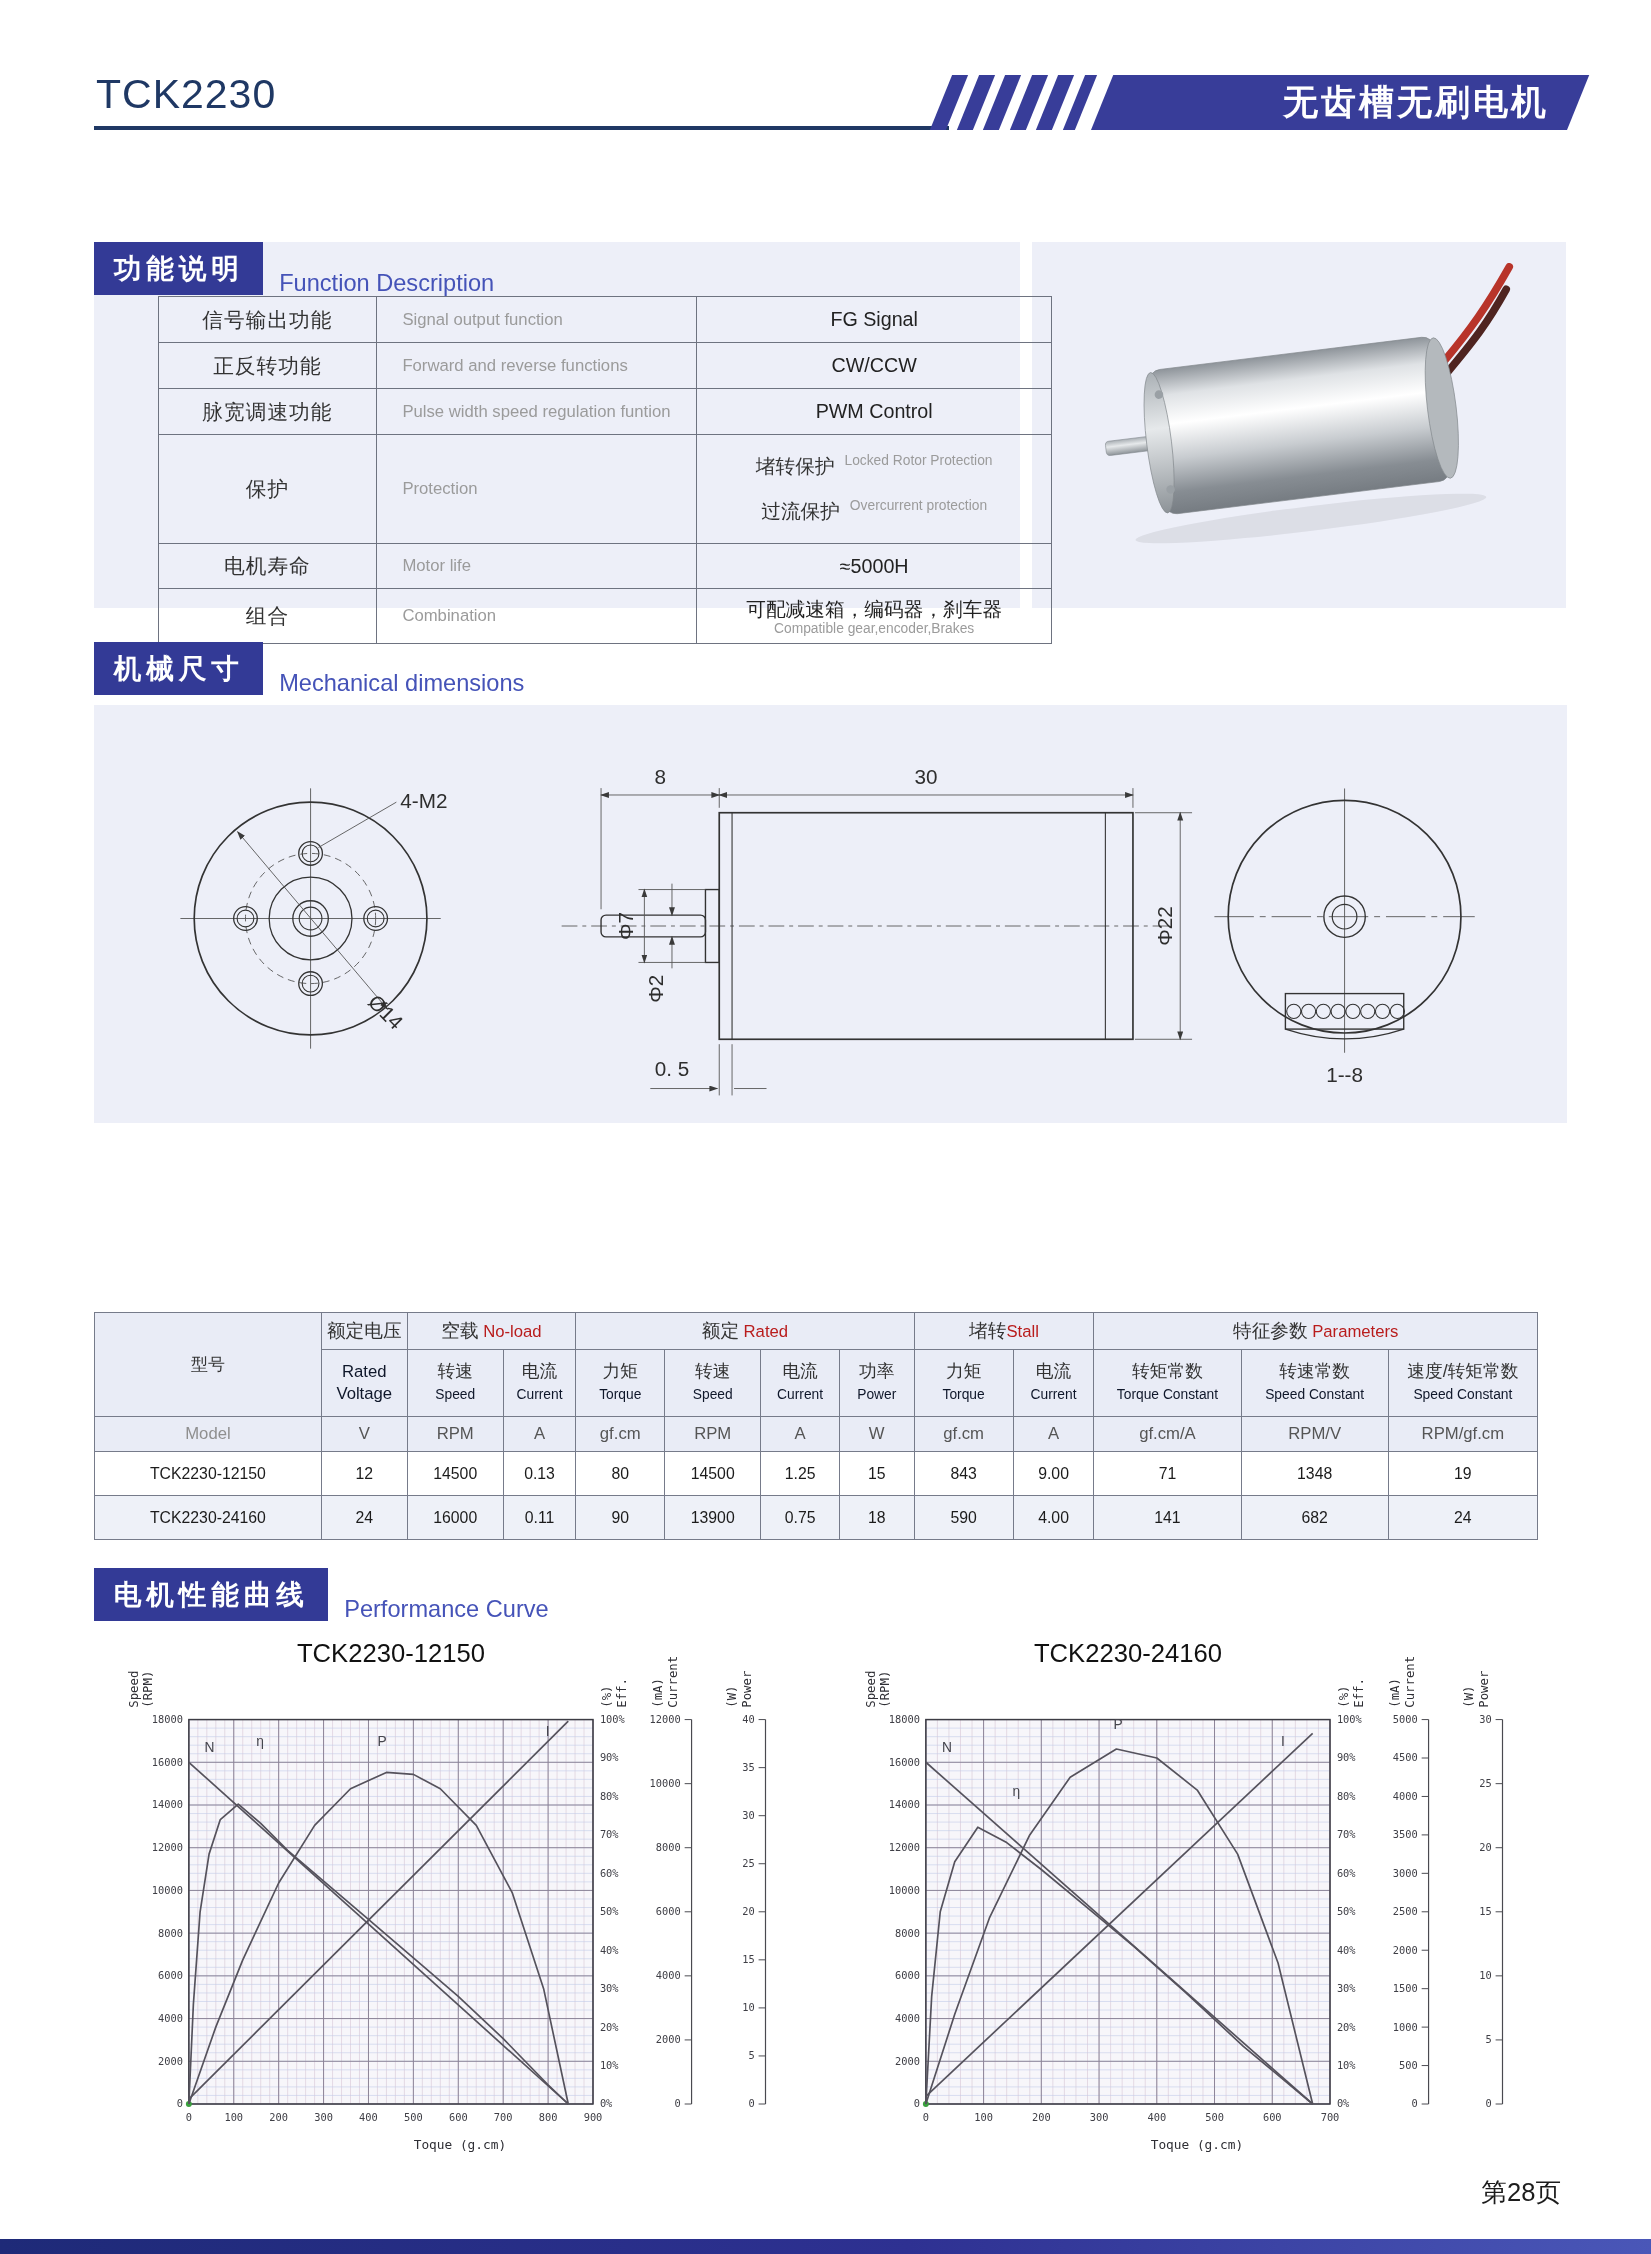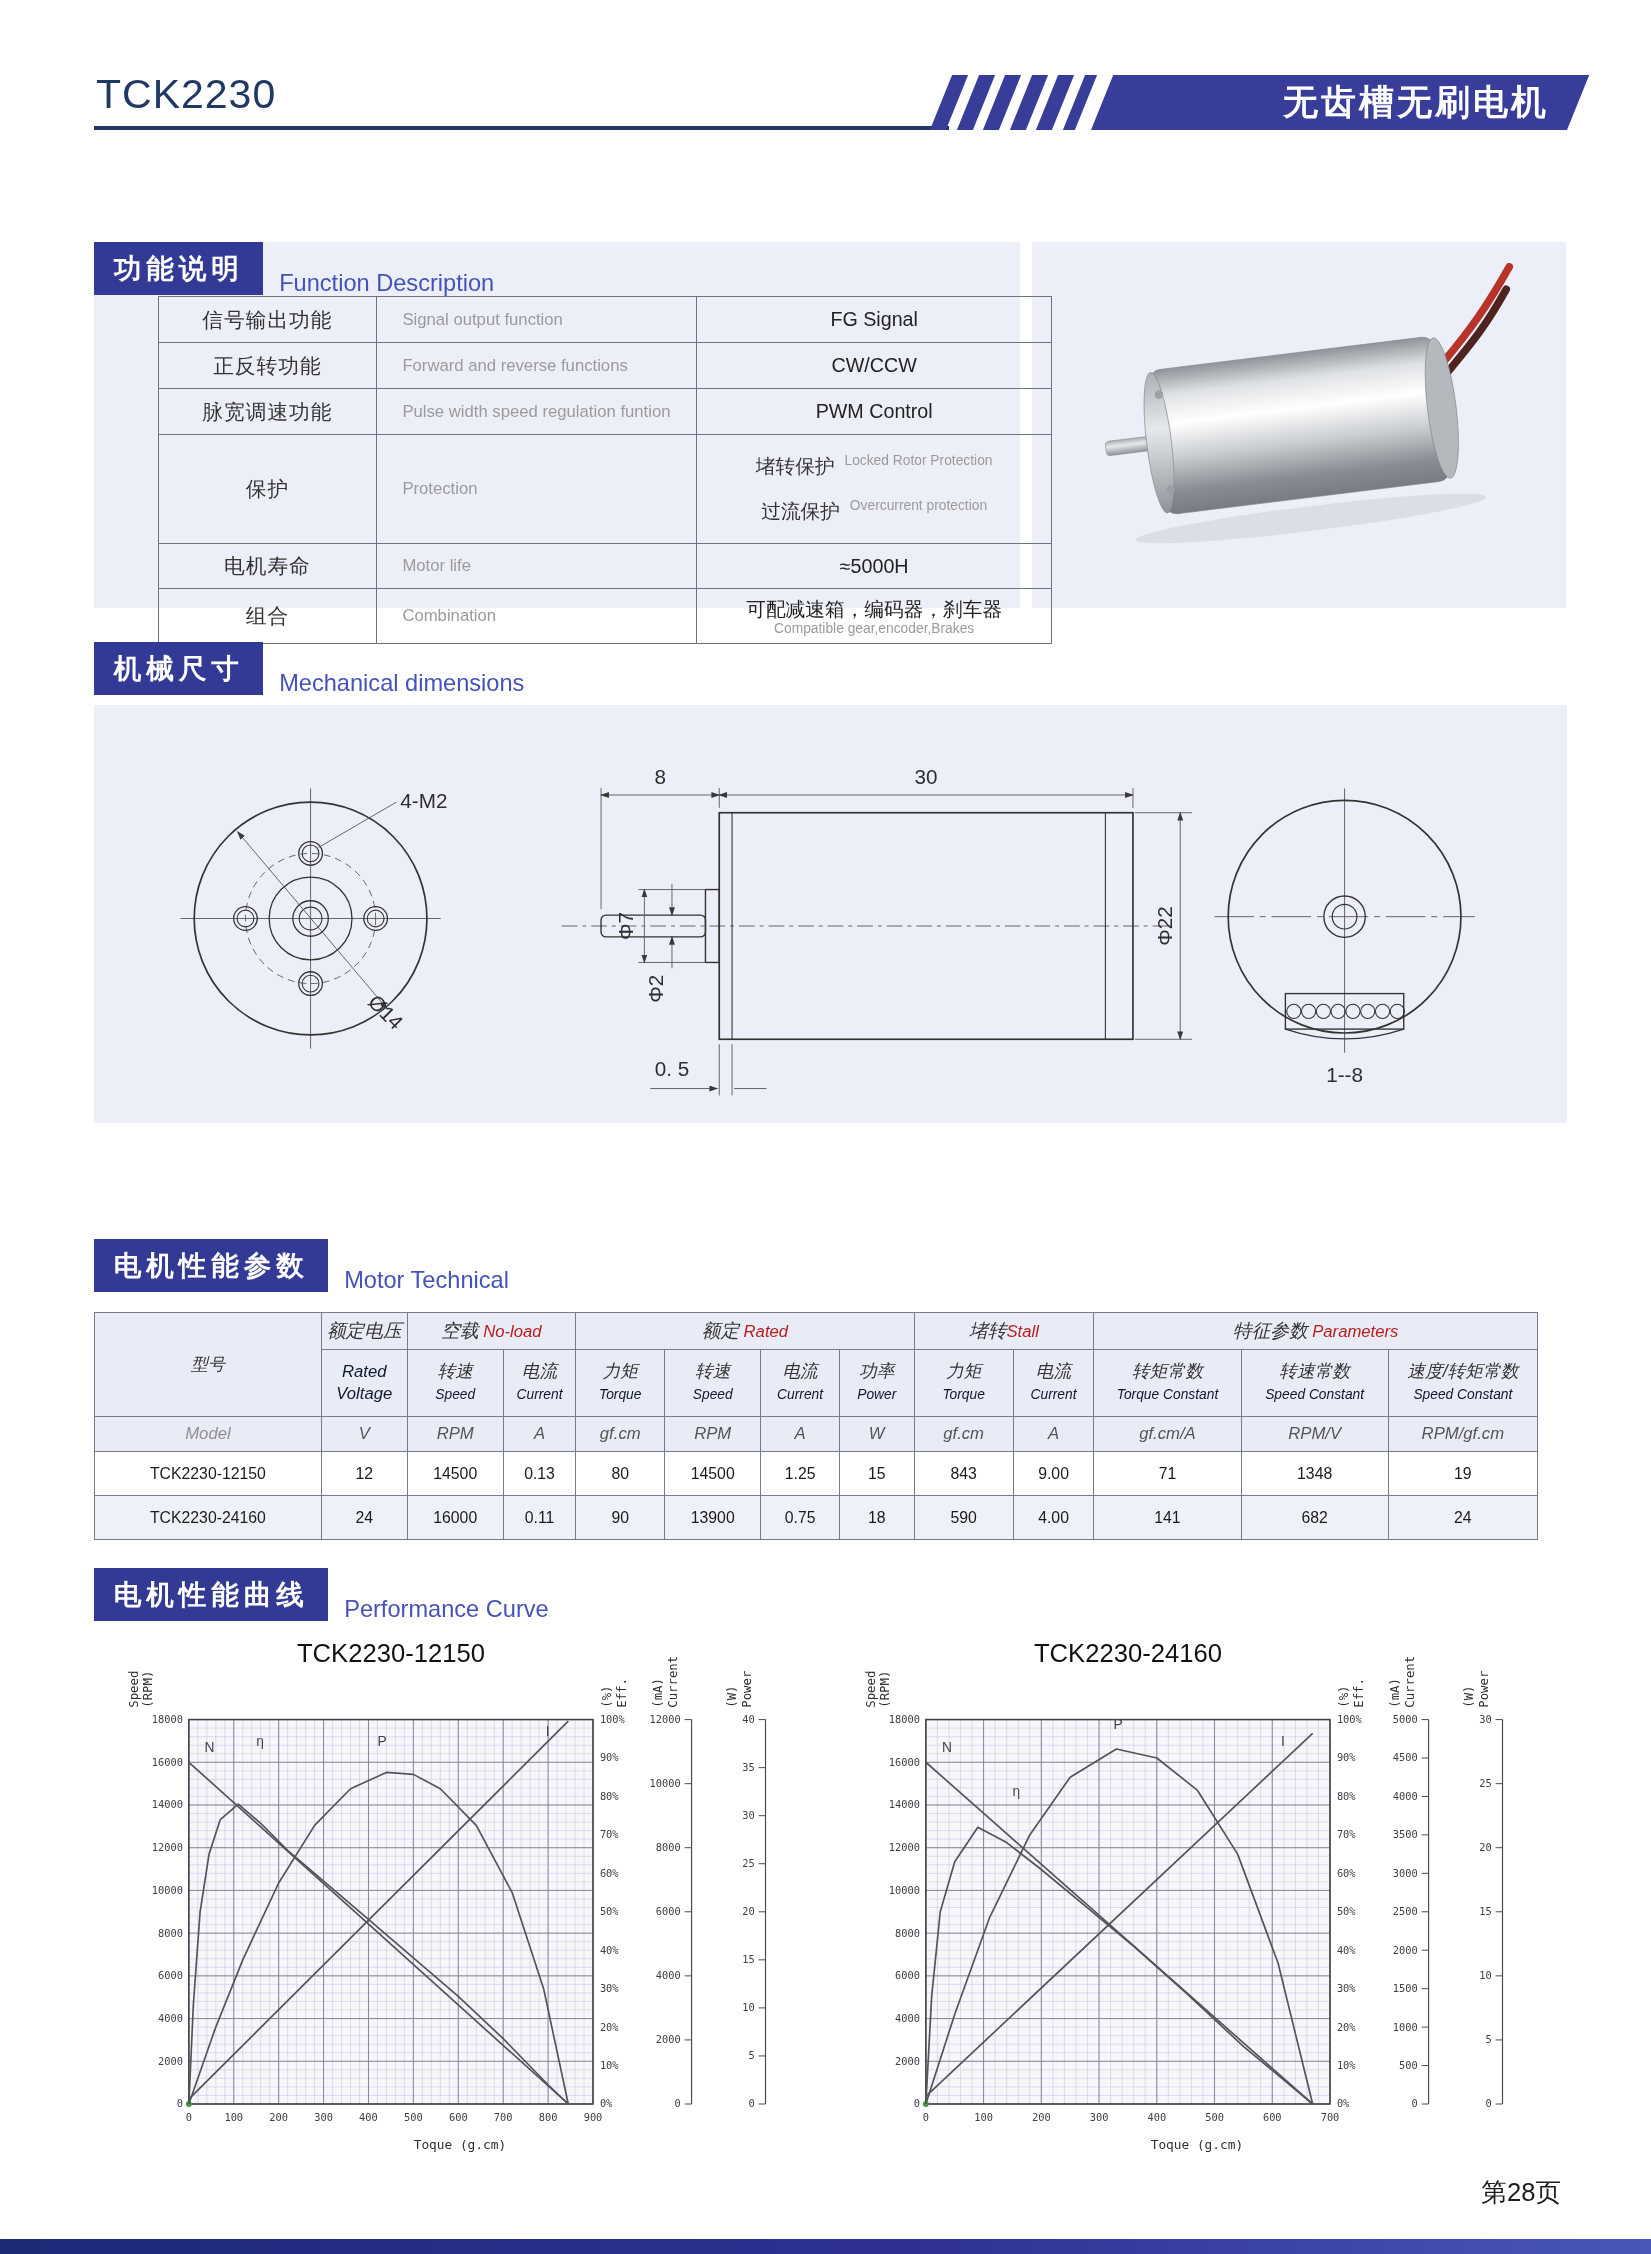--- a/index.html
+++ b/index.html
@@ -45,21 +45,21 @@
   #mech-front{left:138px;top:741px;}
   #mech-side{left:522px;top:729px;}
   #mech-end{left:1172px;top:751px;}
   .dw{stroke:#333;fill:none;}
   .dwt{fill:#2e2e2e;font-size:21px;font-family:"Liberation Sans",sans-serif;}
   .thin{stroke:#555;stroke-width:0.9;}
 
   
   .mt{position:absolute;left:94px;top:1312px;width:1444px;border-collapse:collapse;table-layout:fixed;}
   .mt th,.mt td{border:1px solid #767b8a;font-weight:normal;text-align:center;padding:2px 3px;}
-  .mt thead th{background:#e9ecf6;font-style:italic;}
+  .mt thead th{background:#e9ecf6;}
   .mt .gr{height:37px;}
   .mt .sr{height:67px;}
   .mt .ur{height:35px;}
   .gzh{font-size:18.7px;color:#333;} .gen{font-size:16.7px;color:#b91c1c;}
   .szh{font-size:17.7px;color:#333;display:block;line-height:23.6px;}
   .sen{font-size:13.8px;color:#0f172a;display:block;line-height:22px;}
   .unit{font-size:16.7px;color:#555;}
   .model-h{font-size:17px;color:#333;}
   .mt tbody tr{height:44px;}
   .mt tbody td{font-size:15.8px;color:#1c1c1c;background:#fff;}
@@ -265,24 +265,20 @@
     <circle class="dw" cx="138.5" cy="264" r="7.2" stroke-width="1.1"></circle>
     <circle class="dw" cx="153.5" cy="264" r="7.2" stroke-width="1.1"></circle>
     <circle class="dw" cx="168.5" cy="264" r="7.2" stroke-width="1.1"></circle>
     <circle class="dw" cx="183.5" cy="264" r="7.2" stroke-width="1.1"></circle>
     <circle class="dw" cx="198.5" cy="264" r="7.2" stroke-width="1.1"></circle>
     <circle class="dw" cx="213.5" cy="264" r="7.2" stroke-width="1.1"></circle>
     <circle class="dw" cx="228.5" cy="264" r="7.2" stroke-width="1.1"></circle>
     <text class="dwt" x="175" y="336" text-anchor="middle">1--8</text>
   </svg>
 
-  <div class="sec-h" style="left:94px;top:1239px;">
-    <div class="sec-badge">电机性能参数</div>
-    <div class="sec-en">Motor Technical</div>
-  </div>
 
   <table class="mt">
     <colgroup>
       <col style="width:222px">
         <col style="width:84px">
         <col style="width:94px">
         <col style="width:71px">
       <col style="width:87px">
         <col style="width:94px">
         <col style="width:77px">

